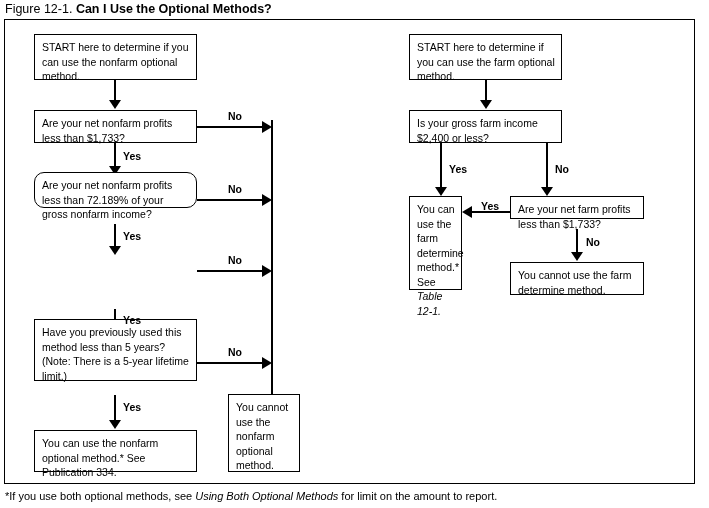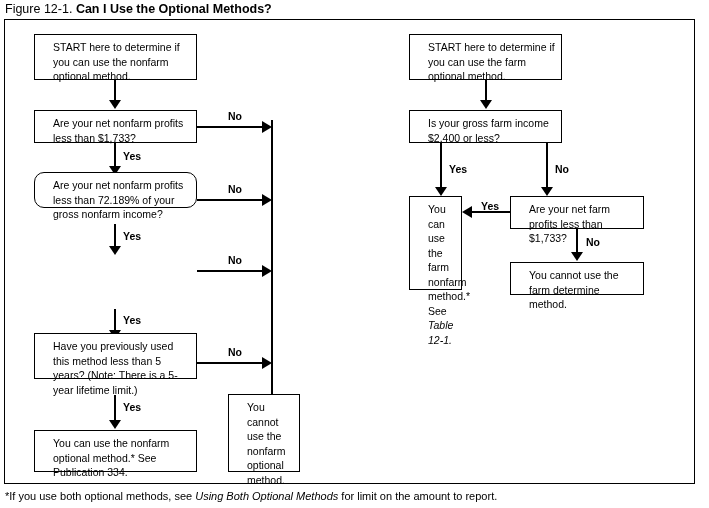--- a/index.html
+++ b/index.html
@@ -54,21 +54,21 @@
   #footnote .ital { font-style: italic; }
 
   
   .box {
     position: absolute;
     box-sizing: border-box;
     border: 1px solid #000000;
     background: #ffffff;
     font-size: 10.5px;
     line-height: 14.5px;
-    padding: 5px 6px 4px 18px;
+    padding: 5px 6px 4px 7px;
     color: #000;
     z-index: 3;
   }
   .box .ital { font-style: italic; }
 
   
   .elabel {
     position: absolute;
     font-size: 10.5px;
     font-weight: bold;
@@ -154,21 +154,21 @@
 
 
   <div class="hline" style="left:197px; top:270px; width:67px;"></div>
   <div class="arrow-right" style="left:262px; top:265px;"></div>
   <div class="elabel" style="left:228px; top:254px;">No</div>
 
   <div class="vline" style="left:114px; top:309px; height:24px;"></div>
   <div class="arrow-down" style="left:109px; top:330px;"></div>
   <div class="elabel" style="left:123px; top:314px;">Yes</div>
 
-  <div class="box" style="left:34px; top:333px; width:163px; height:46px;">Have you previously used this method less than 5 years? (Note: There is a 5-year lifetime limit.)</div>
+  <div class="box" style="left:34px; top:319px; width:163px; height:62px;">Have you previously used this method less than 5 years? (Note: There is a 5-year lifetime limit.)</div>
 
   <div class="hline" style="left:197px; top:362px; width:67px;"></div>
   <div class="arrow-right" style="left:262px; top:357px;"></div>
   <div class="elabel" style="left:228px; top:346px;">No</div>
 
   <div class="vline" style="left:114px; top:395px; height:28px;"></div>
   <div class="arrow-down" style="left:109px; top:420px;"></div>
   <div class="elabel" style="left:123px; top:401px;">Yes</div>
 
   <div class="box" style="left:34px; top:430px; width:163px; height:42px;">You can use the nonfarm optional method.* See Publication 334.</div>
@@ -185,23 +185,23 @@
   <div class="box" style="left:409px; top:110px; width:153px; height:33px;">Is your gross farm income $2,400 or less?</div>
 
   <div class="vline" style="left:440px; top:143px; height:47px;"></div>
   <div class="arrow-down" style="left:435px; top:187px;"></div>
   <div class="elabel" style="left:449px; top:163px;">Yes</div>
 
   <div class="vline" style="left:546px; top:143px; height:47px;"></div>
   <div class="arrow-down" style="left:541px; top:187px;"></div>
   <div class="elabel" style="left:555px; top:163px;">No</div>
 
-  <div class="box" style="left:409px; top:196px; width:53px; height:94px;"><span>You can use the farm nonfarm method.* See </span><span class="ital">Table 12-1.</span></div>
-
-  <div class="box" style="left:510px; top:196px; width:134px; height:33px;">Are your net farm profits less than $1,733?</div>
+  <div class="box" style="left:409px; top:196px; width:53px; height:94px;"><span>You can use the farm determine method.* See </span><span class="ital">Table 12-1.</span></div>
+
+  <div class="box" style="left:510px; top:196px; width:134px; height:23px;">Are your net farm profits less than $1,733?</div>
 
   <div class="hline" style="left:472px; top:211px; width:38px;"></div>
   <div class="arrow-left" style="left:462px; top:206px;"></div>
   <div class="elabel" style="left:481px; top:200px;">Yes</div>
 
   <div class="vline" style="left:576px; top:229px; height:26px;"></div>
   <div class="arrow-down" style="left:571px; top:252px;"></div>
   <div class="elabel" style="left:586px; top:236px;">No</div>
 
   <div class="box" style="left:510px; top:262px; width:134px; height:33px;">You cannot use the farm determine method.</div>

